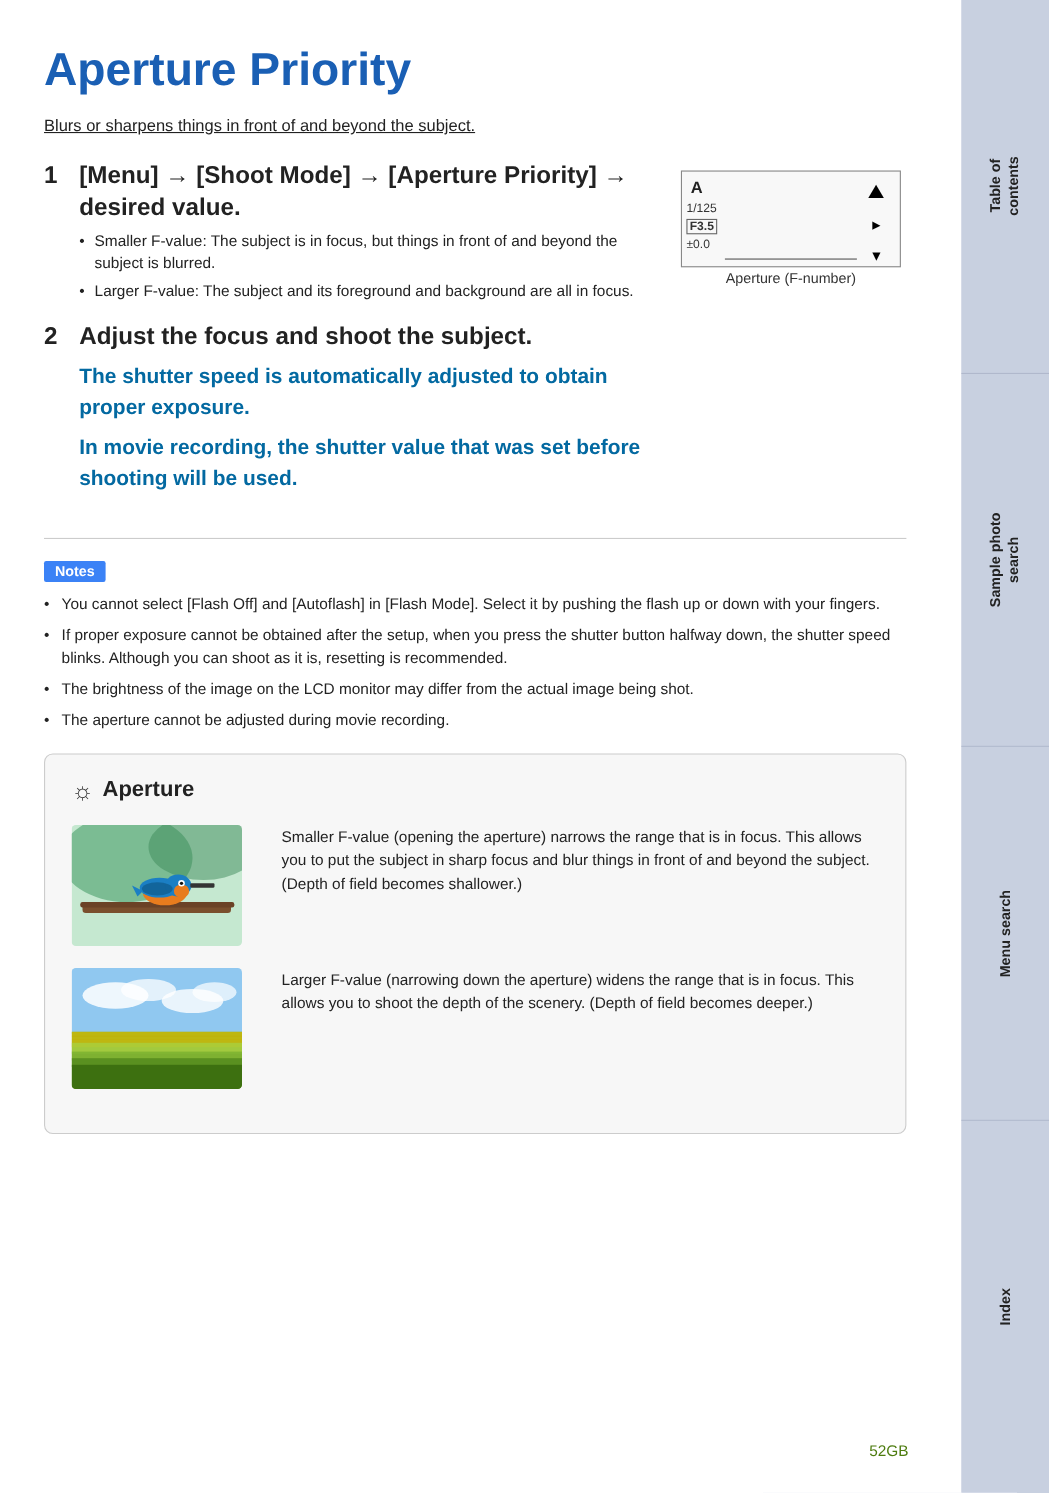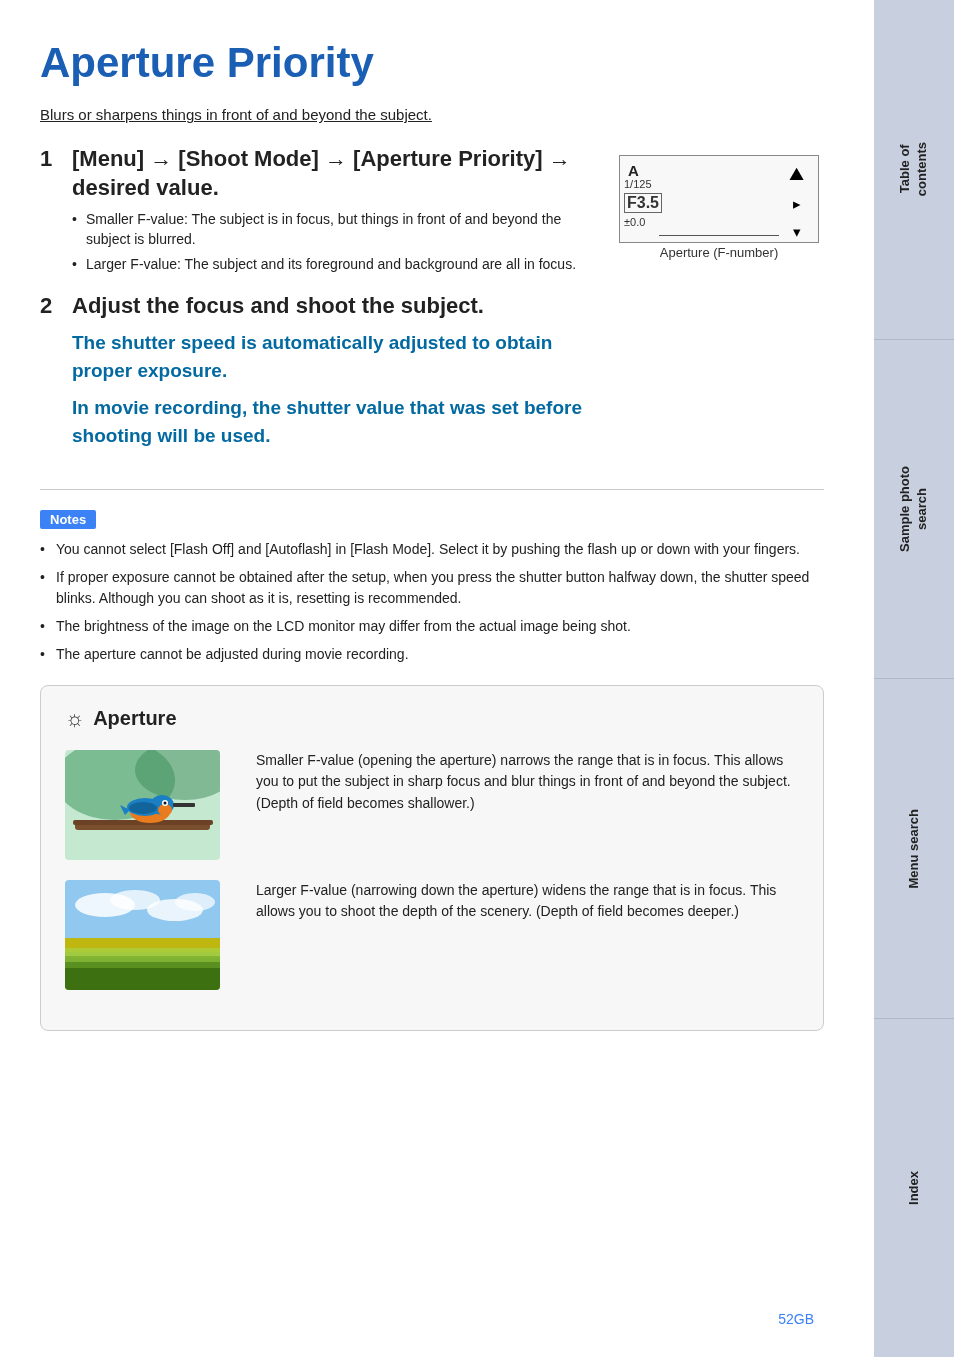--- a/index.html
+++ b/index.html
@@ -199,23 +199,23 @@
 
     .tip-text {
       font-size: 14px;
       color: #222;
       line-height: 1.55;
     }
 
     .page-number-area {
       position: absolute;
       bottom: 30px;
-      right: 60px;
+      right: 48px;
       font-size: 14px;
-      color: #3b82f6;
+      color: #4d7c0f;
     }
 
     .sidebar {
       width: 80px;
       background: #d0d8e8;
       display: flex;
       flex-direction: column;
       min-height: 1357px;
     }
 
@@ -272,21 +272,21 @@
       gap: 3px;
       flex-direction: column;
     }
 
     .cam-shutter {
       font-size: 11px;
       color: #333;
     }
 
     .cam-box-val {
-      font-size: 16px;
+      font-size: 11px;
       font-weight: bold;
       color: #333;
       border: 1px solid #666;
       padding: 0 2px;
     }
 
     .cam-right-icons {
       position: absolute;
       right: 14px;
       top: 8px;

